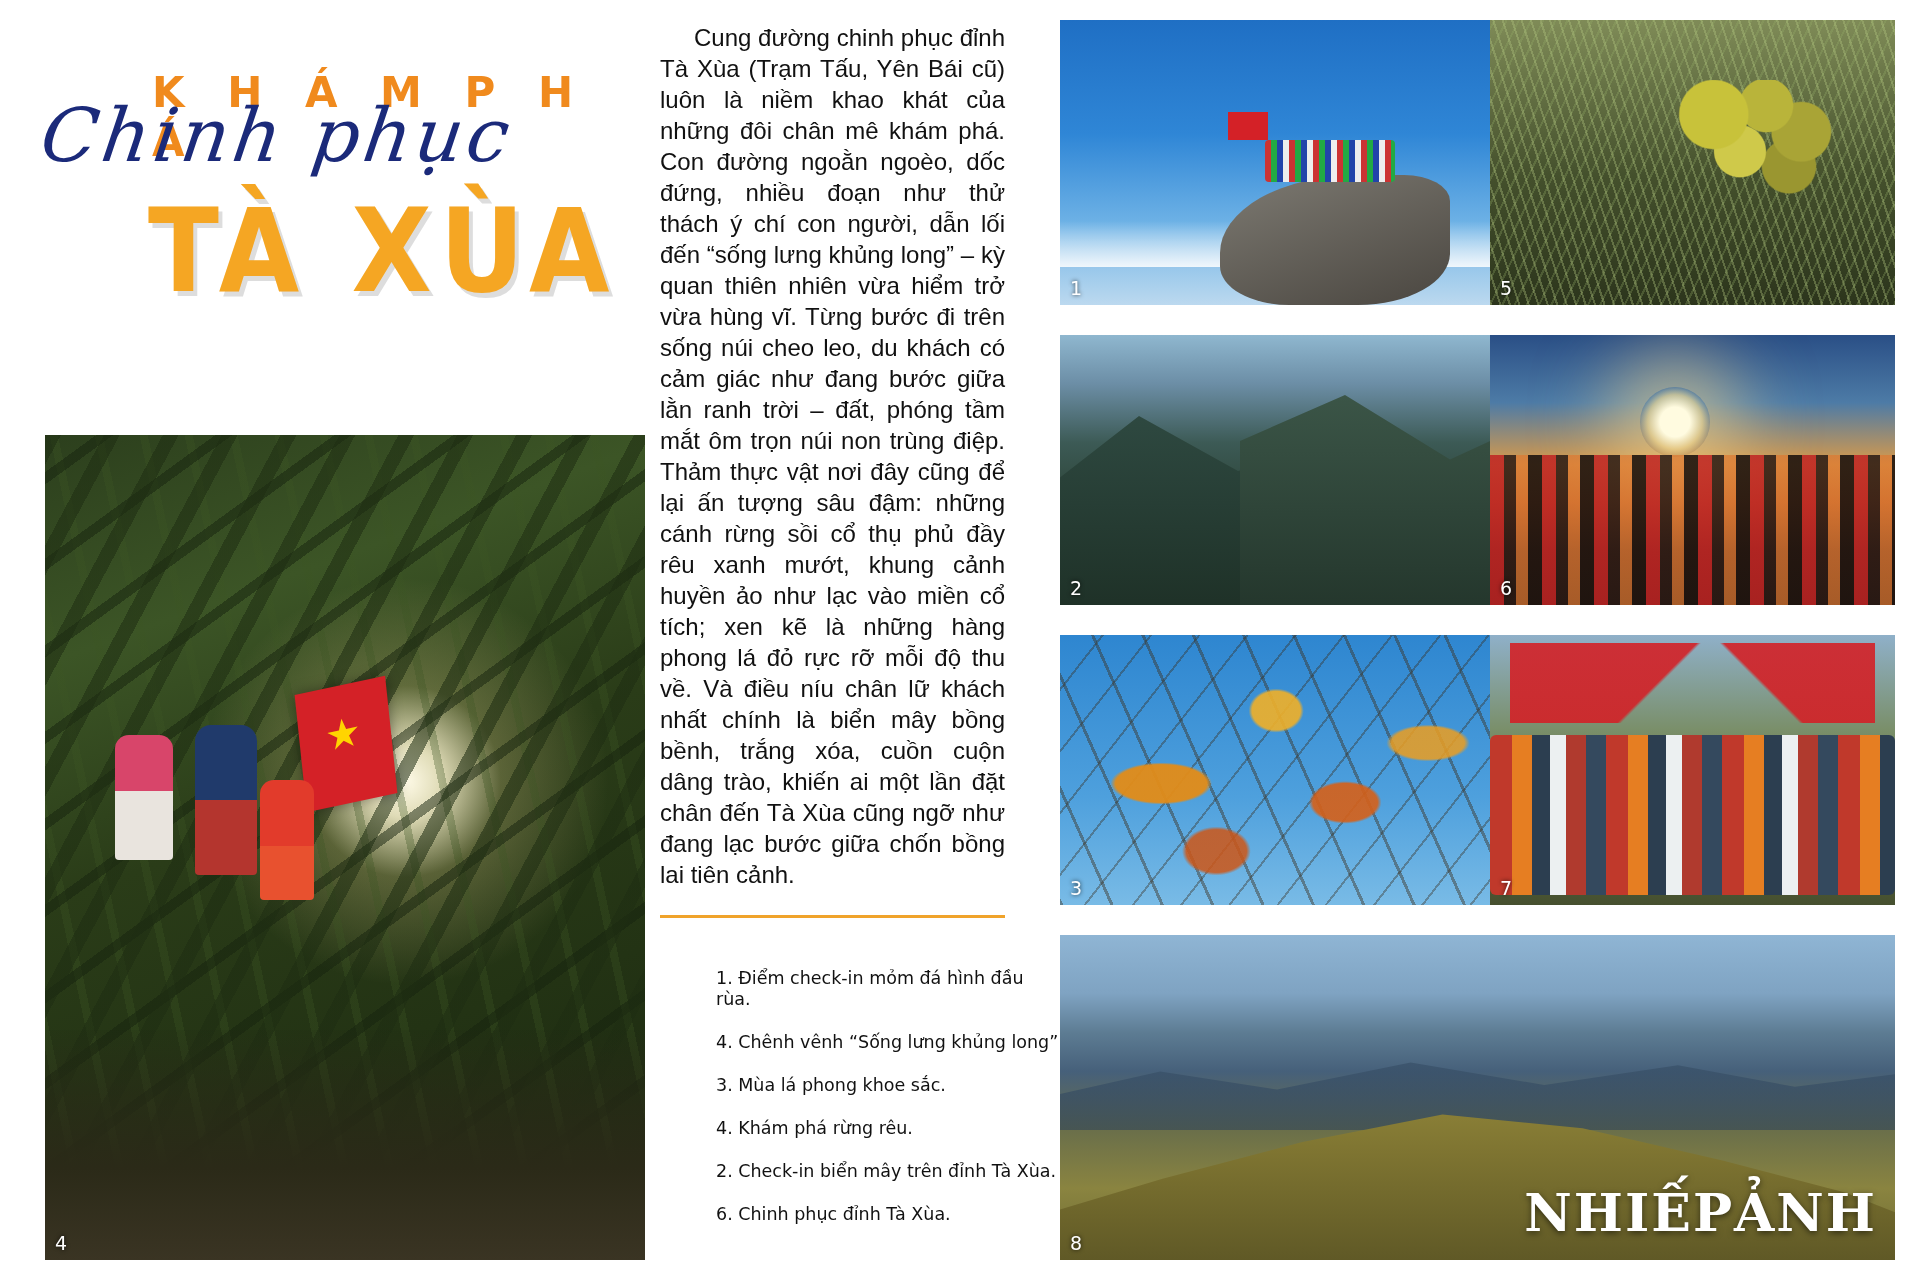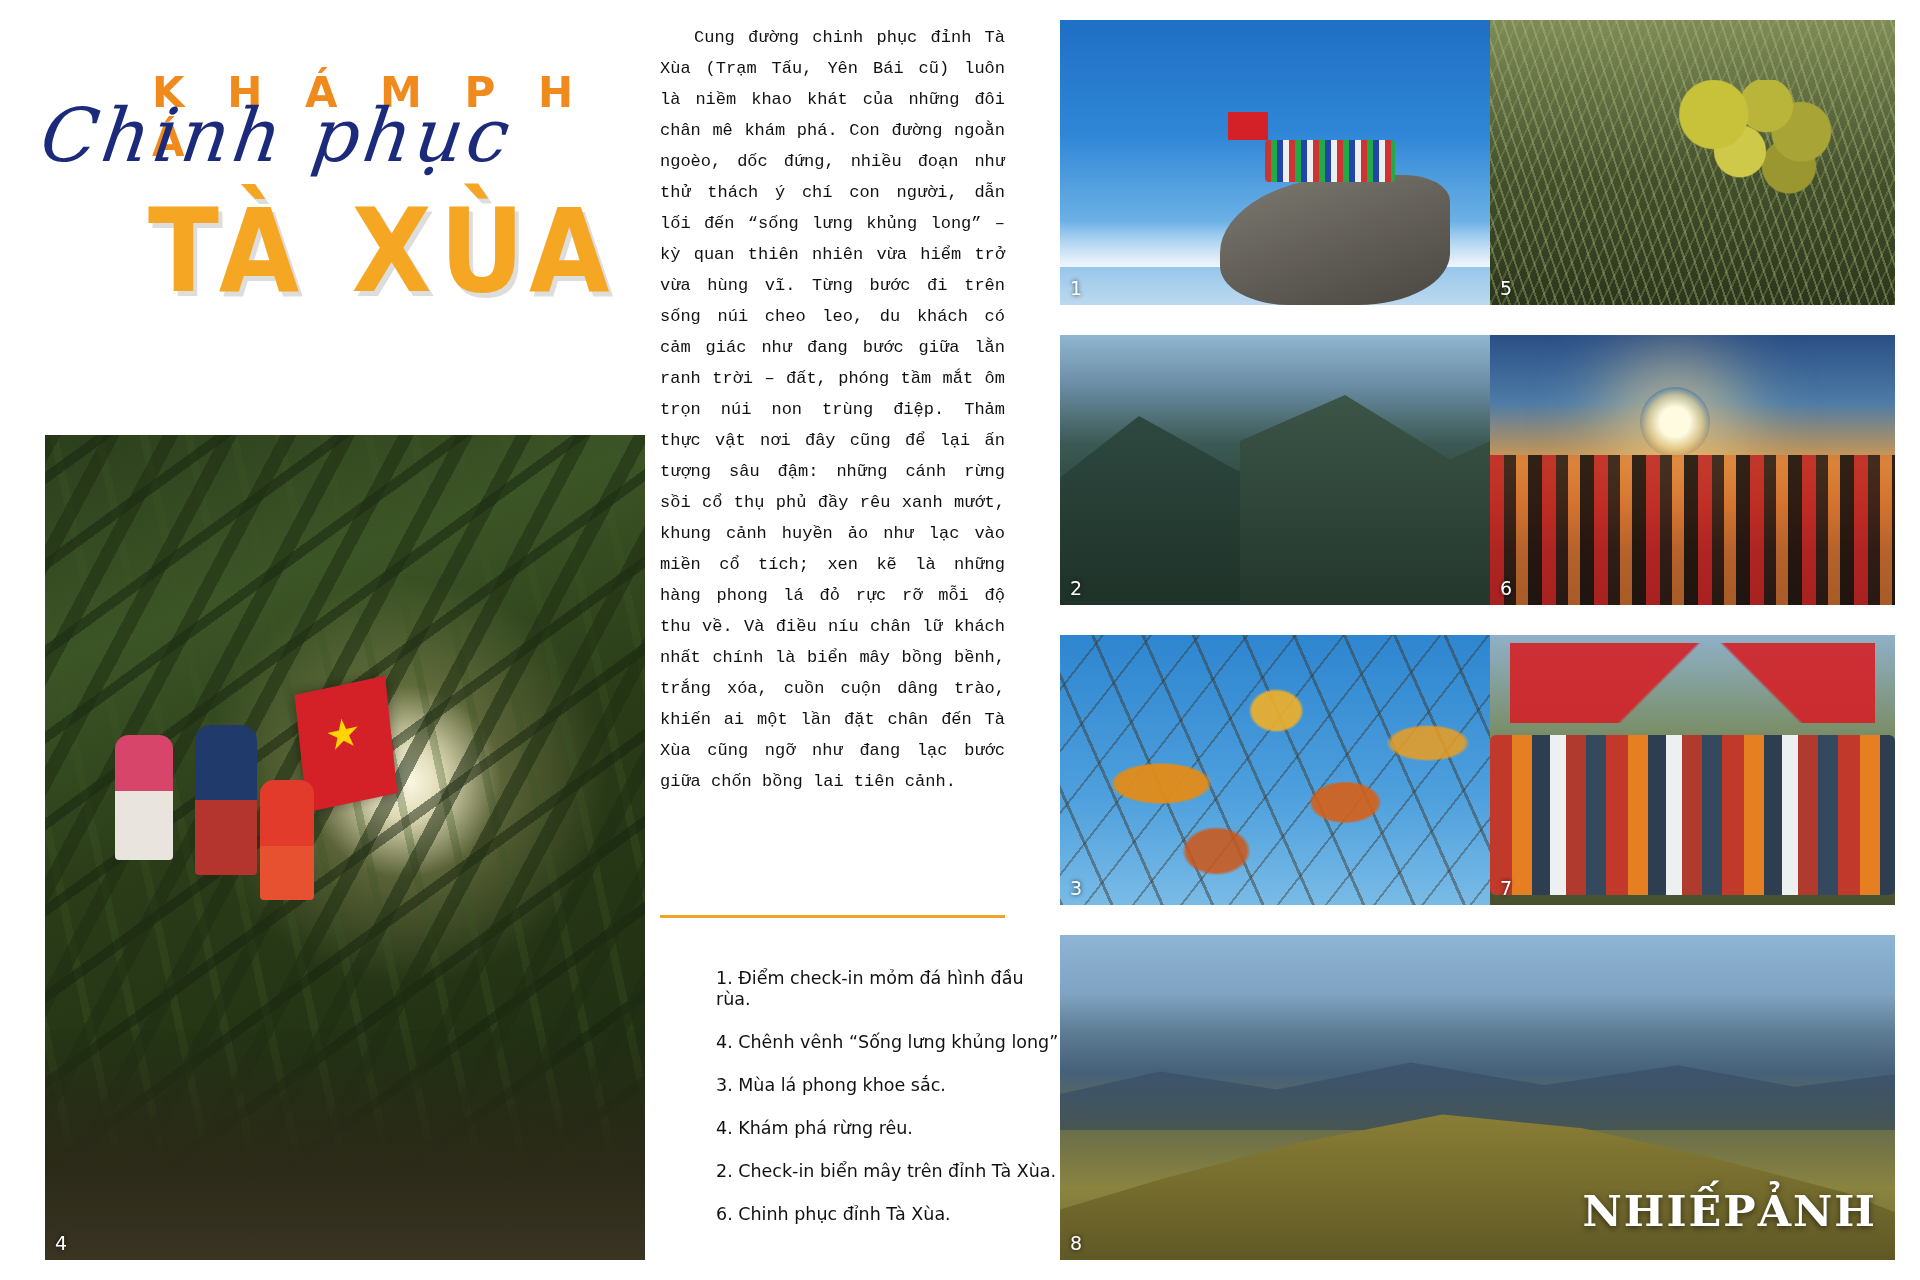--- a/index.html
+++ b/index.html
@@ -62,25 +62,25 @@
     text-shadow: 4px 4px 0 rgba(180,180,180,0.45);
     transform: scaleY(1.12);
   }
 
   
   .article {
     position: absolute;
     left: 660px;
     top: 22px;
     width: 345px;
-    font-size: 17px;
+    font-size: 24px;
     line-height: 31px;
     color: #111;
     text-align: justify;
-    font-family: Liberation Mono, monospace;
+    font-family: Liberation Sans, sans-serif;
   }
   .article .indent { display: inline-block; width: 34px; }
 
   .rule {
     position: absolute;
     left: 660px;
     top: 915px;
     width: 345px;
     height: 3px;
     background: #f0a32a;
@@ -235,22 +235,22 @@
   #photo8 { left: 1060px; top: 935px; width: 835px; height: 325px; }
   #photo8 .bg { position:absolute; inset:0;
     background: linear-gradient(180deg,#8fb5d4 0%, #7fa3c2 18%, #5d7c93 30%, #46607a 42%, #6a6f4a 60%, #8a8440 78%, #6e6a32 100%); }
   #photo8 .farridge { position:absolute; left:0; right:0; top: 105px; height: 90px;
     background: linear-gradient(180deg, rgba(60,85,110,.85), rgba(48,68,88,.6));
     clip-path: polygon(0 60%, 12% 35%, 26% 55%, 42% 25%, 58% 50%, 74% 28%, 88% 52%, 100% 38%, 100% 100%, 0 100%); }
   #photo8 .summit { position:absolute; left:-20px; right:-20px; bottom:-20px; height: 230px;
     background: linear-gradient(180deg,#9b8f3f 0%, #7e7431 45%, #5a5424 100%);
     clip-path: polygon(0 72%, 14% 56%, 30% 40%, 46% 28%, 62% 34%, 78% 48%, 92% 62%, 100% 74%, 100% 100%, 0 100%); }
   #photo8 .watermark {
-    position: absolute; right: 18px; bottom: 24px;
-    color: #ffffff; font-size: 43px; letter-spacing: 2px; font-weight: bold;
+    position: absolute; right: 18px; bottom: 17px;
+    color: #ffffff; font-size: 52px; letter-spacing: 2px; font-weight: bold;
     font-family: "DejaVu Serif", serif;
     text-shadow: 0 2px 6px rgba(0,0,0,.55);
   }
 </style>
 </head>
 <body>
 
 <div class="page">
 
   <div class="masthead">

